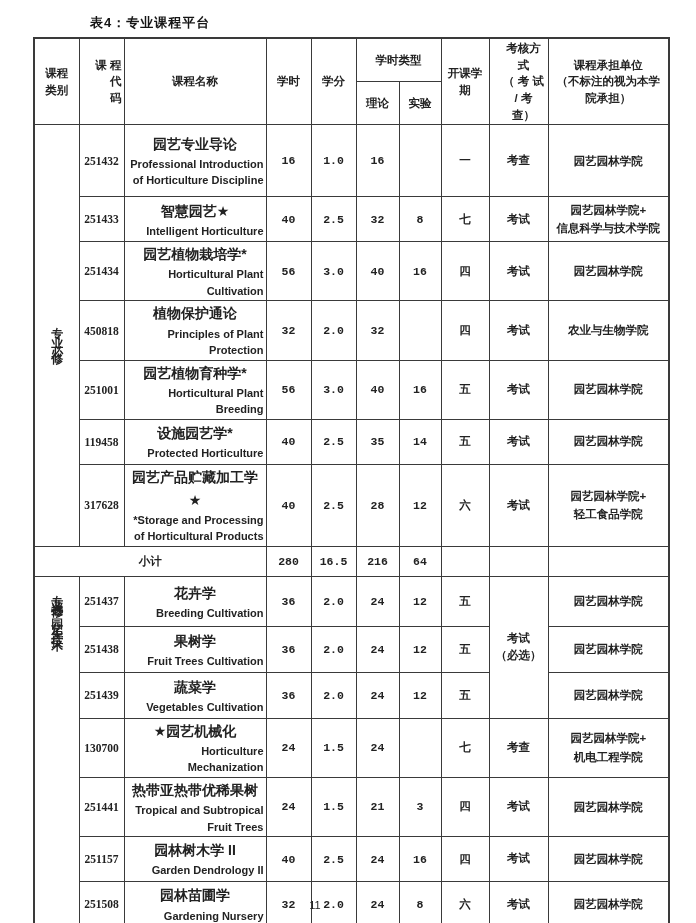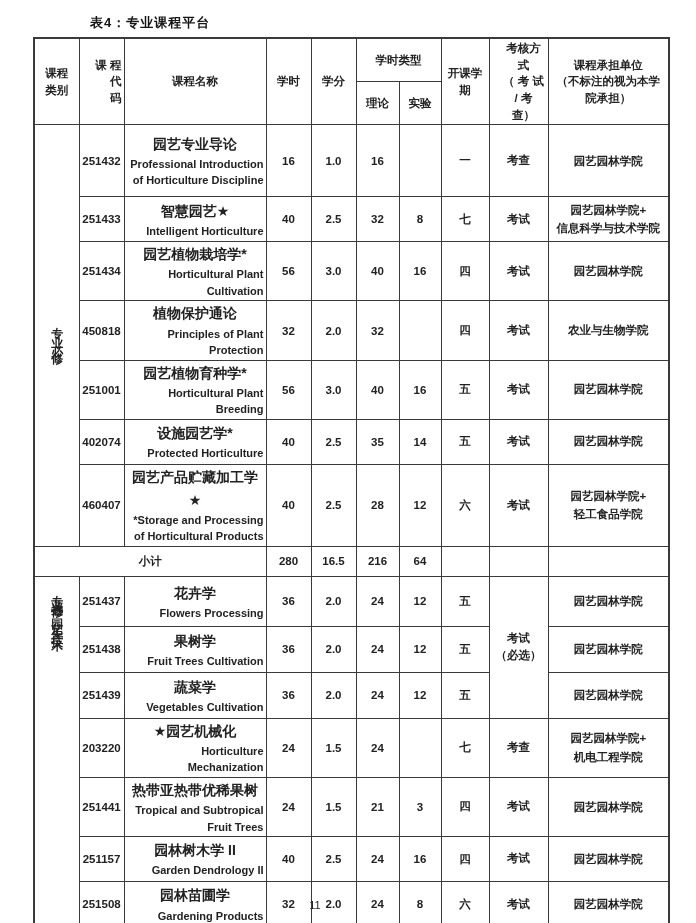--- a/index.html
+++ b/index.html
@@ -32,22 +32,22 @@
     font-size: 11.5px;
     font-weight: 600;
     padding: 1px 2px;
     overflow: hidden;
     color: #222;
   }
   .course-table th { font-size: 11.5px; line-height: 1.45; }
   .pre { white-space: pre-line; }
   .name-zh { display: block; font-size: 14px; line-height: 1.65; }
   .name-en { display: block; font-size: 11px; line-height: 1.5; font-weight: 600; text-align: right; }
-  .num { font-size: 11px; letter-spacing: 0; }
-  .code { font-size: 11px; }
+  .num { font-size: 11px; letter-spacing: 0; font-family: Liberation Mono, monospace; }
+  .code { font-size: 11px; font-family: Liberation Serif, serif; }
   .sem { font-size: 12px; }
   .assess { font-size: 12px; line-height: 1.5; margin-top: 35px; }
   .unit { font-size: 11.5px; line-height: 1.6; }
   .vert {
     writing-mode: vertical-lr;
     text-orientation: mixed;
     display: inline-block;
     font-size: 12px;
   }
   .vert-required { letter-spacing: 9px; }
@@ -173,35 +173,35 @@
       </td>
       <td class="num">56</td>
       <td class="num">3.0</td>
       <td class="num">40</td>
       <td class="num">16</td>
       <td class="sem">五</td>
       <td class="assess">考试</td>
       <td class="unit pre">园艺园林学院</td>
     </tr>
     <tr style="height:45px">
-      <td class="code">402074</td>
+      <td class="code">119458</td>
       <td>
         <span class="name-zh">设施园艺学*</span>
         <span class="name-en">Protected Horticulture</span>
       </td>
       <td class="num">40</td>
       <td class="num">2.5</td>
       <td class="num">35</td>
       <td class="num">14</td>
       <td class="sem">五</td>
       <td class="assess">考试</td>
       <td class="unit pre">园艺园林学院</td>
     </tr>
     <tr style="height:62px">
-      <td class="code">460407</td>
+      <td class="code">317628</td>
       <td>
         <span class="name-zh">园艺产品贮藏加工学★</span>
         <span class="name-en">*Storage and Processing of Horticultural Products</span>
       </td>
       <td class="num">40</td>
       <td class="num">2.5</td>
       <td class="num">28</td>
       <td class="num">12</td>
       <td class="sem">六</td>
       <td class="assess">考试</td>
@@ -218,21 +218,21 @@
       <td></td>
       <td></td>
       <td></td>
     </tr>
 
     <tr style="height:50px">
       <td rowspan="7" class="cat-elective"><span class="vert vert-elective">专业选修一（园艺生产技术）</span></td>
       <td class="code">251437</td>
       <td>
         <span class="name-zh">花卉学</span>
-        <span class="name-en">Flowers Processing</span>
+        <span class="name-en">Breeding Cultivation</span>
       </td>
       <td class="num">36</td>
       <td class="num">2.0</td>
       <td class="num">24</td>
       <td class="num">12</td>
       <td class="sem">五</td>
       <td rowspan="3" class="assess pre">考试
 （必选）</td>
       <td class="unit pre">园艺园林学院</td>
     </tr>
@@ -256,21 +256,21 @@
         <span class="name-en">Vegetables Cultivation</span>
       </td>
       <td class="num">36</td>
       <td class="num">2.0</td>
       <td class="num">24</td>
       <td class="num">12</td>
       <td class="sem">五</td>
       <td class="unit pre">园艺园林学院</td>
     </tr>
     <tr style="height:47px">
-      <td class="code">203220</td>
+      <td class="code">130700</td>
       <td>
         <span class="name-zh">★园艺机械化</span>
         <span class="name-en">Horticulture Mechanization</span>
       </td>
       <td class="num">24</td>
       <td class="num">1.5</td>
       <td class="num">24</td>
       <td class="num"></td>
       <td class="sem">七</td>
       <td class="assess">考查</td>
@@ -302,21 +302,21 @@
       <td class="num">24</td>
       <td class="num">16</td>
       <td class="sem">四</td>
       <td class="assess">考试</td>
       <td class="unit pre">园艺园林学院</td>
     </tr>
     <tr style="height:46px">
       <td class="code">251508</td>
       <td>
         <span class="name-zh">园林苗圃学</span>
-        <span class="name-en">Gardening Products</span>
+        <span class="name-en">Gardening Nursery</span>
       </td>
       <td class="num">32</td>
       <td class="num">2.0</td>
       <td class="num">24</td>
       <td class="num">8</td>
       <td class="sem">六</td>
       <td class="assess">考试</td>
       <td class="unit pre">园艺园林学院</td>
     </tr>
   </tbody>

